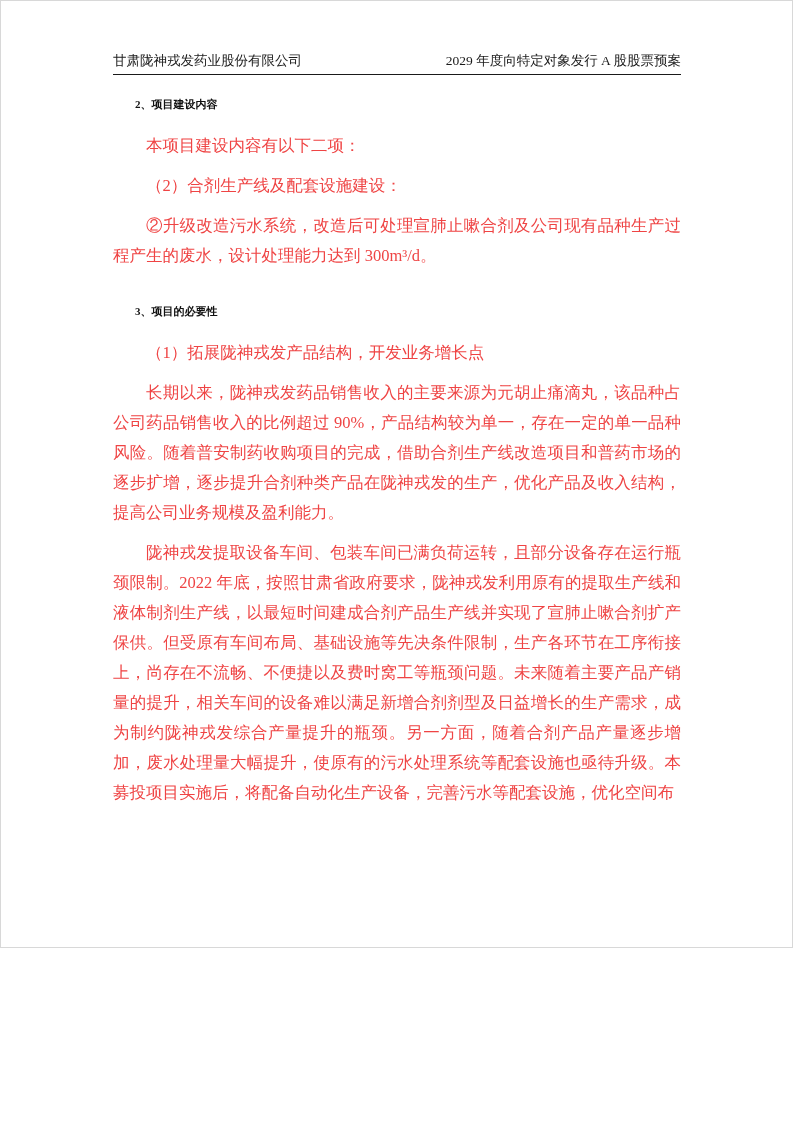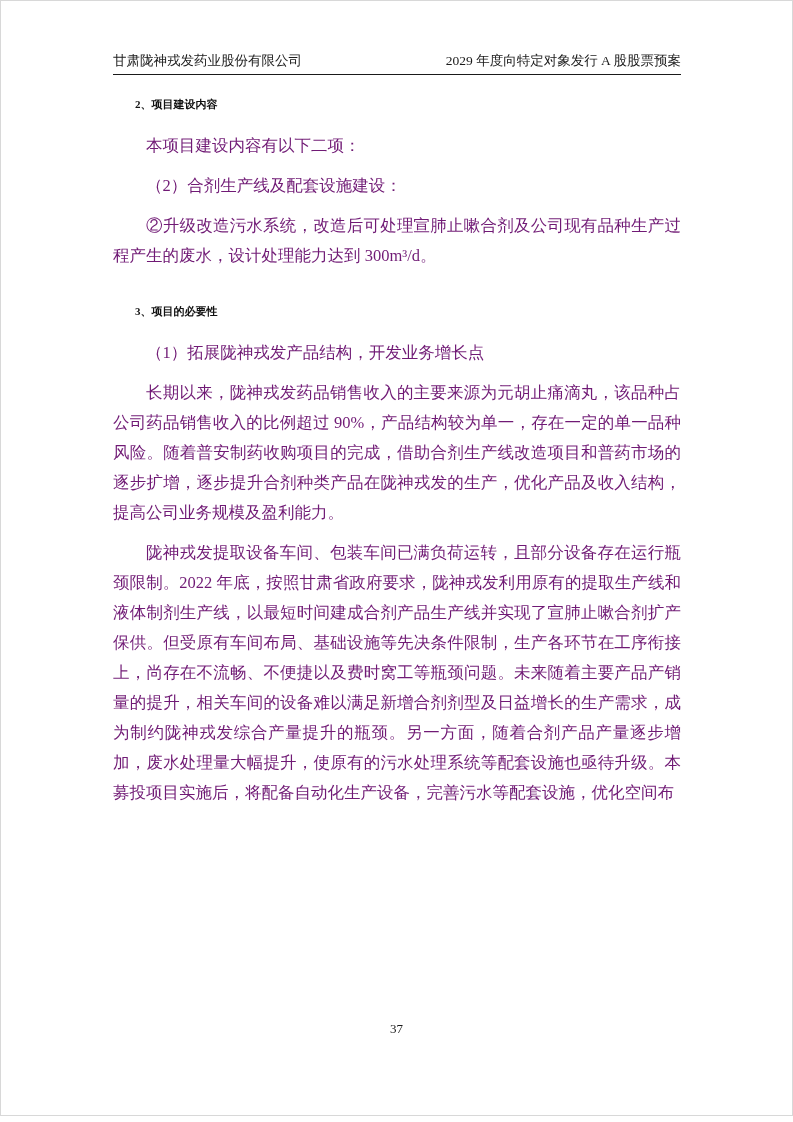--- a/index.html
+++ b/index.html
@@ -3,21 +3,21 @@
 <meta charset="utf-8">
 <style>
   html, body {
     margin: 0;
     padding: 0;
     background: #ffffff;
   }
   .page {
     position: relative;
     width: 793px;
-    height: 1116px;
+    height: 948px;
     background: #ffffff;
     border: 1px solid #d8d8d8;
     box-sizing: border-box;
     overflow: hidden;
     font-family: "Liberation Serif", "DejaVu Serif", serif;
     color: #1a1a1a;
   }
   .page-header {
     position: absolute;
     top: 0;
@@ -50,21 +50,21 @@
   .section-heading.second {
     margin-top: 25px;
   }
   .body-par {
     font-size: 16.5px;
     line-height: 30px;
     margin: 0 0 10px 0;
     text-indent: 2em;
     text-align: justify;
     text-align-last: left;
-    color: #701a75;
+    color: #ef4444;
   }
   .page-footer {
     position: absolute;
     left: 0;
     right: 0;
     top: 1020px;
     text-align: center;
     font-size: 13px;
     color: #1a1a1a;
   }

